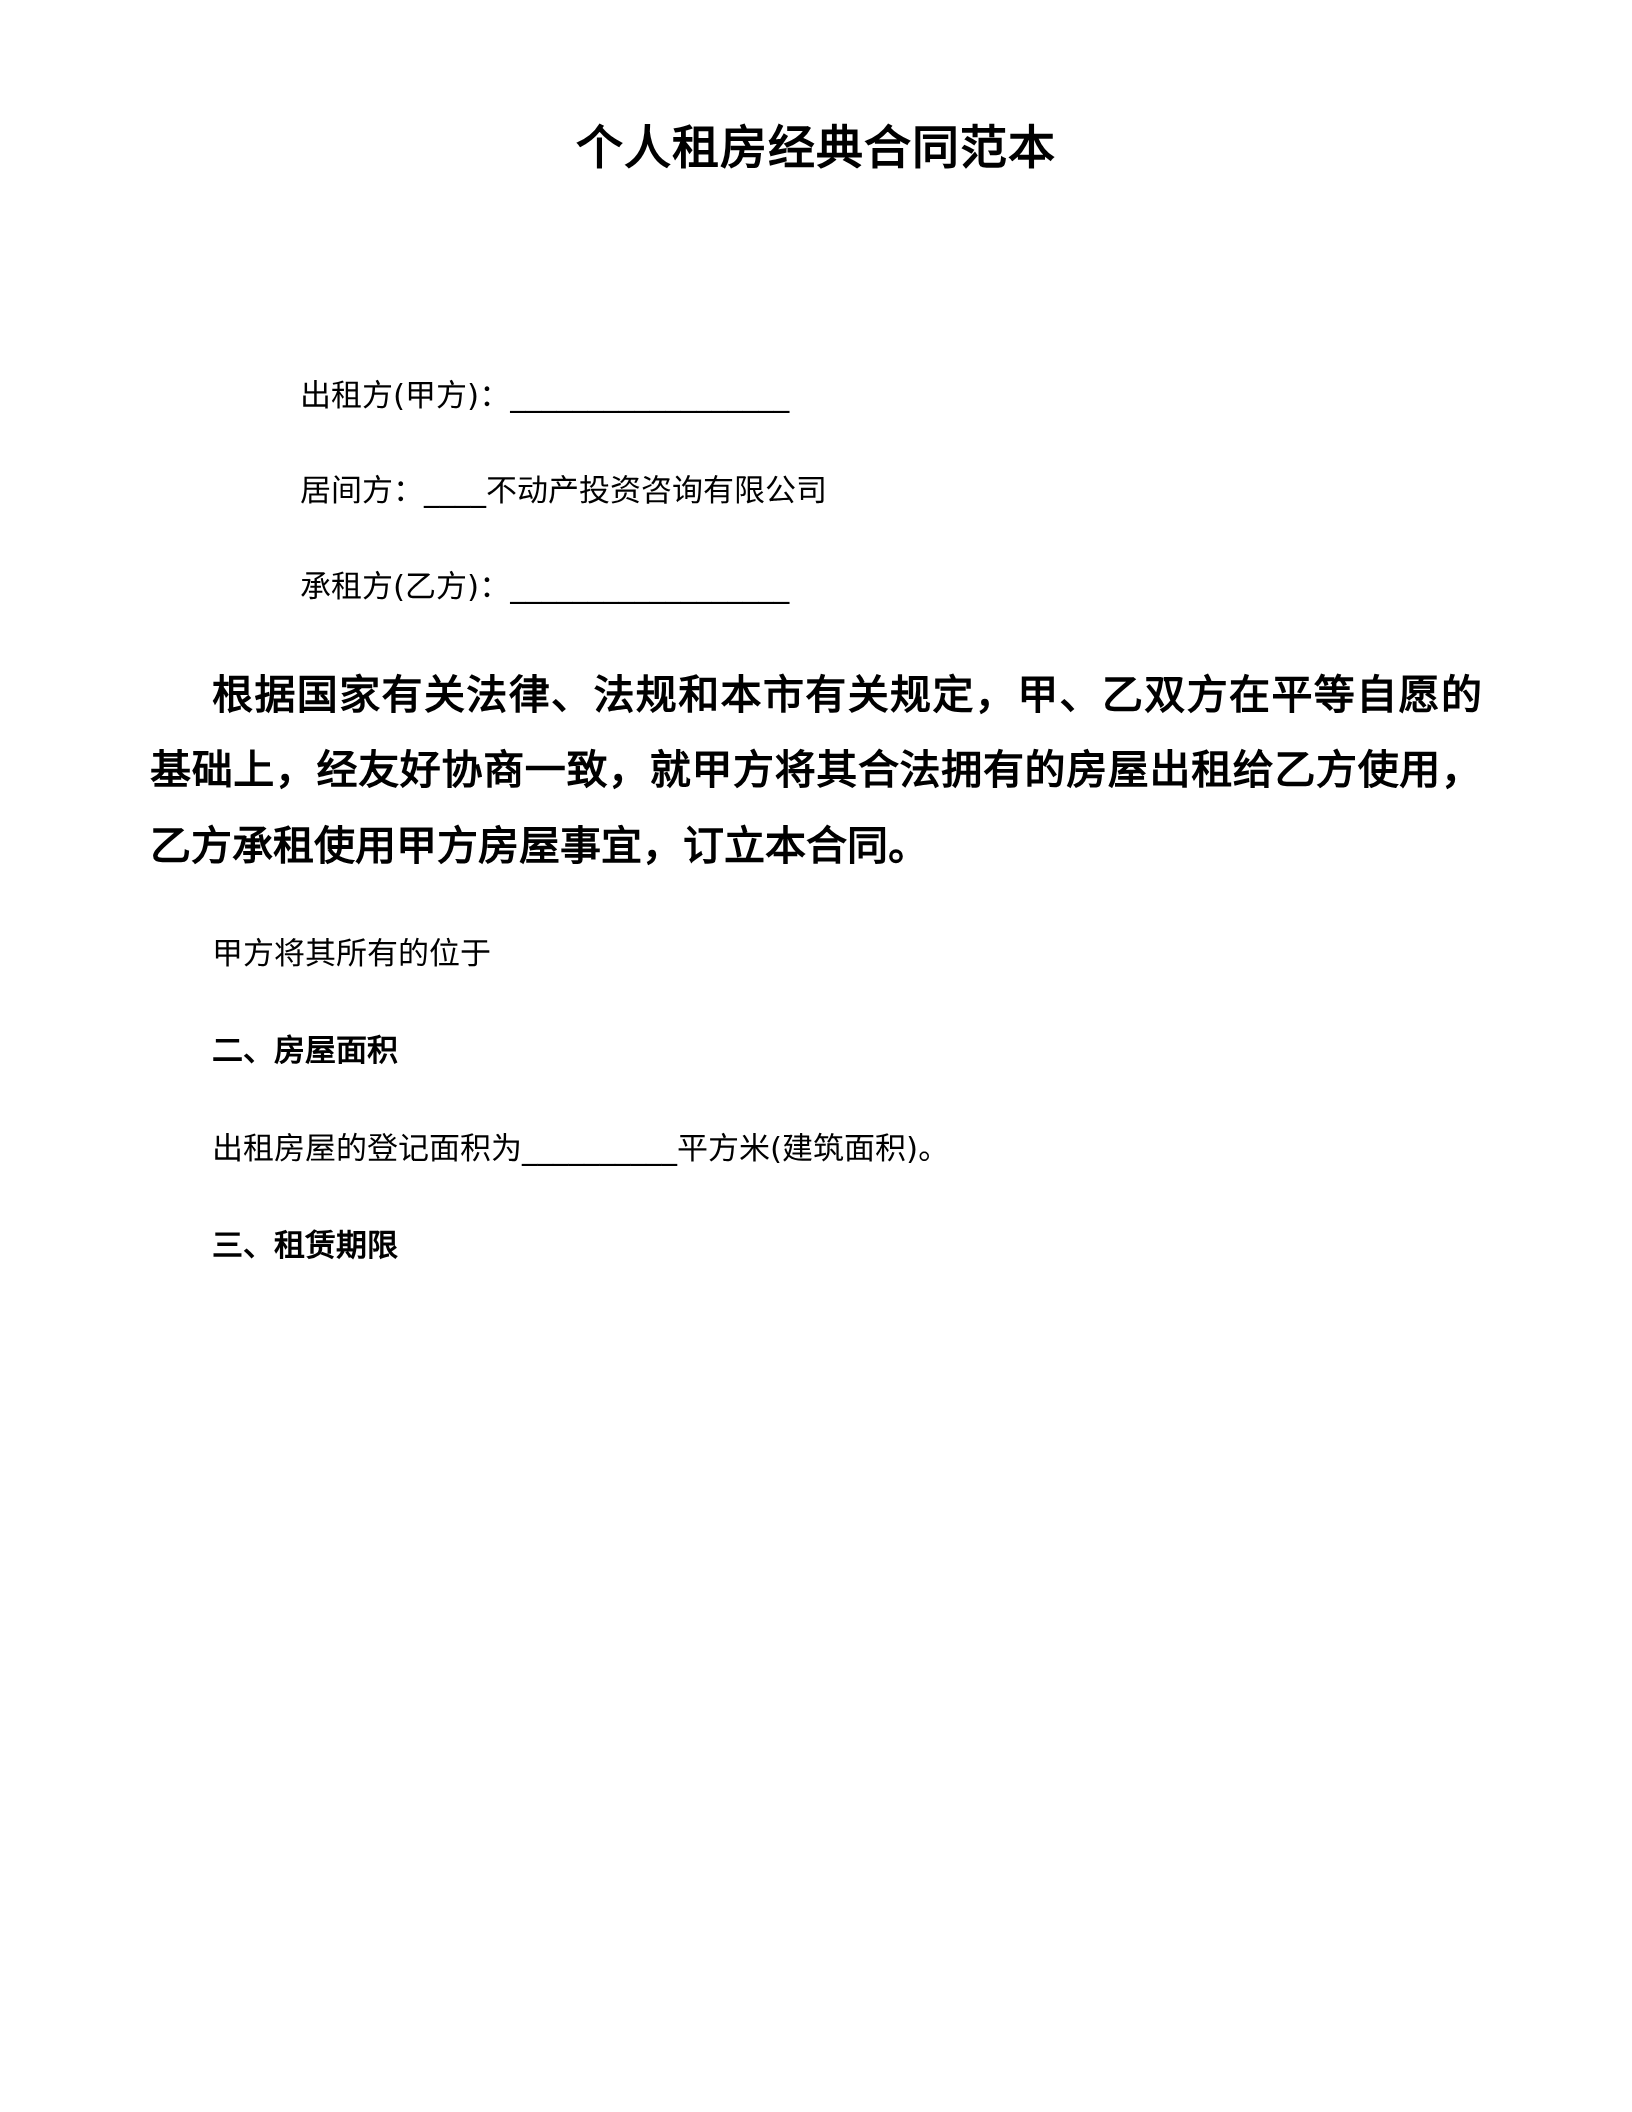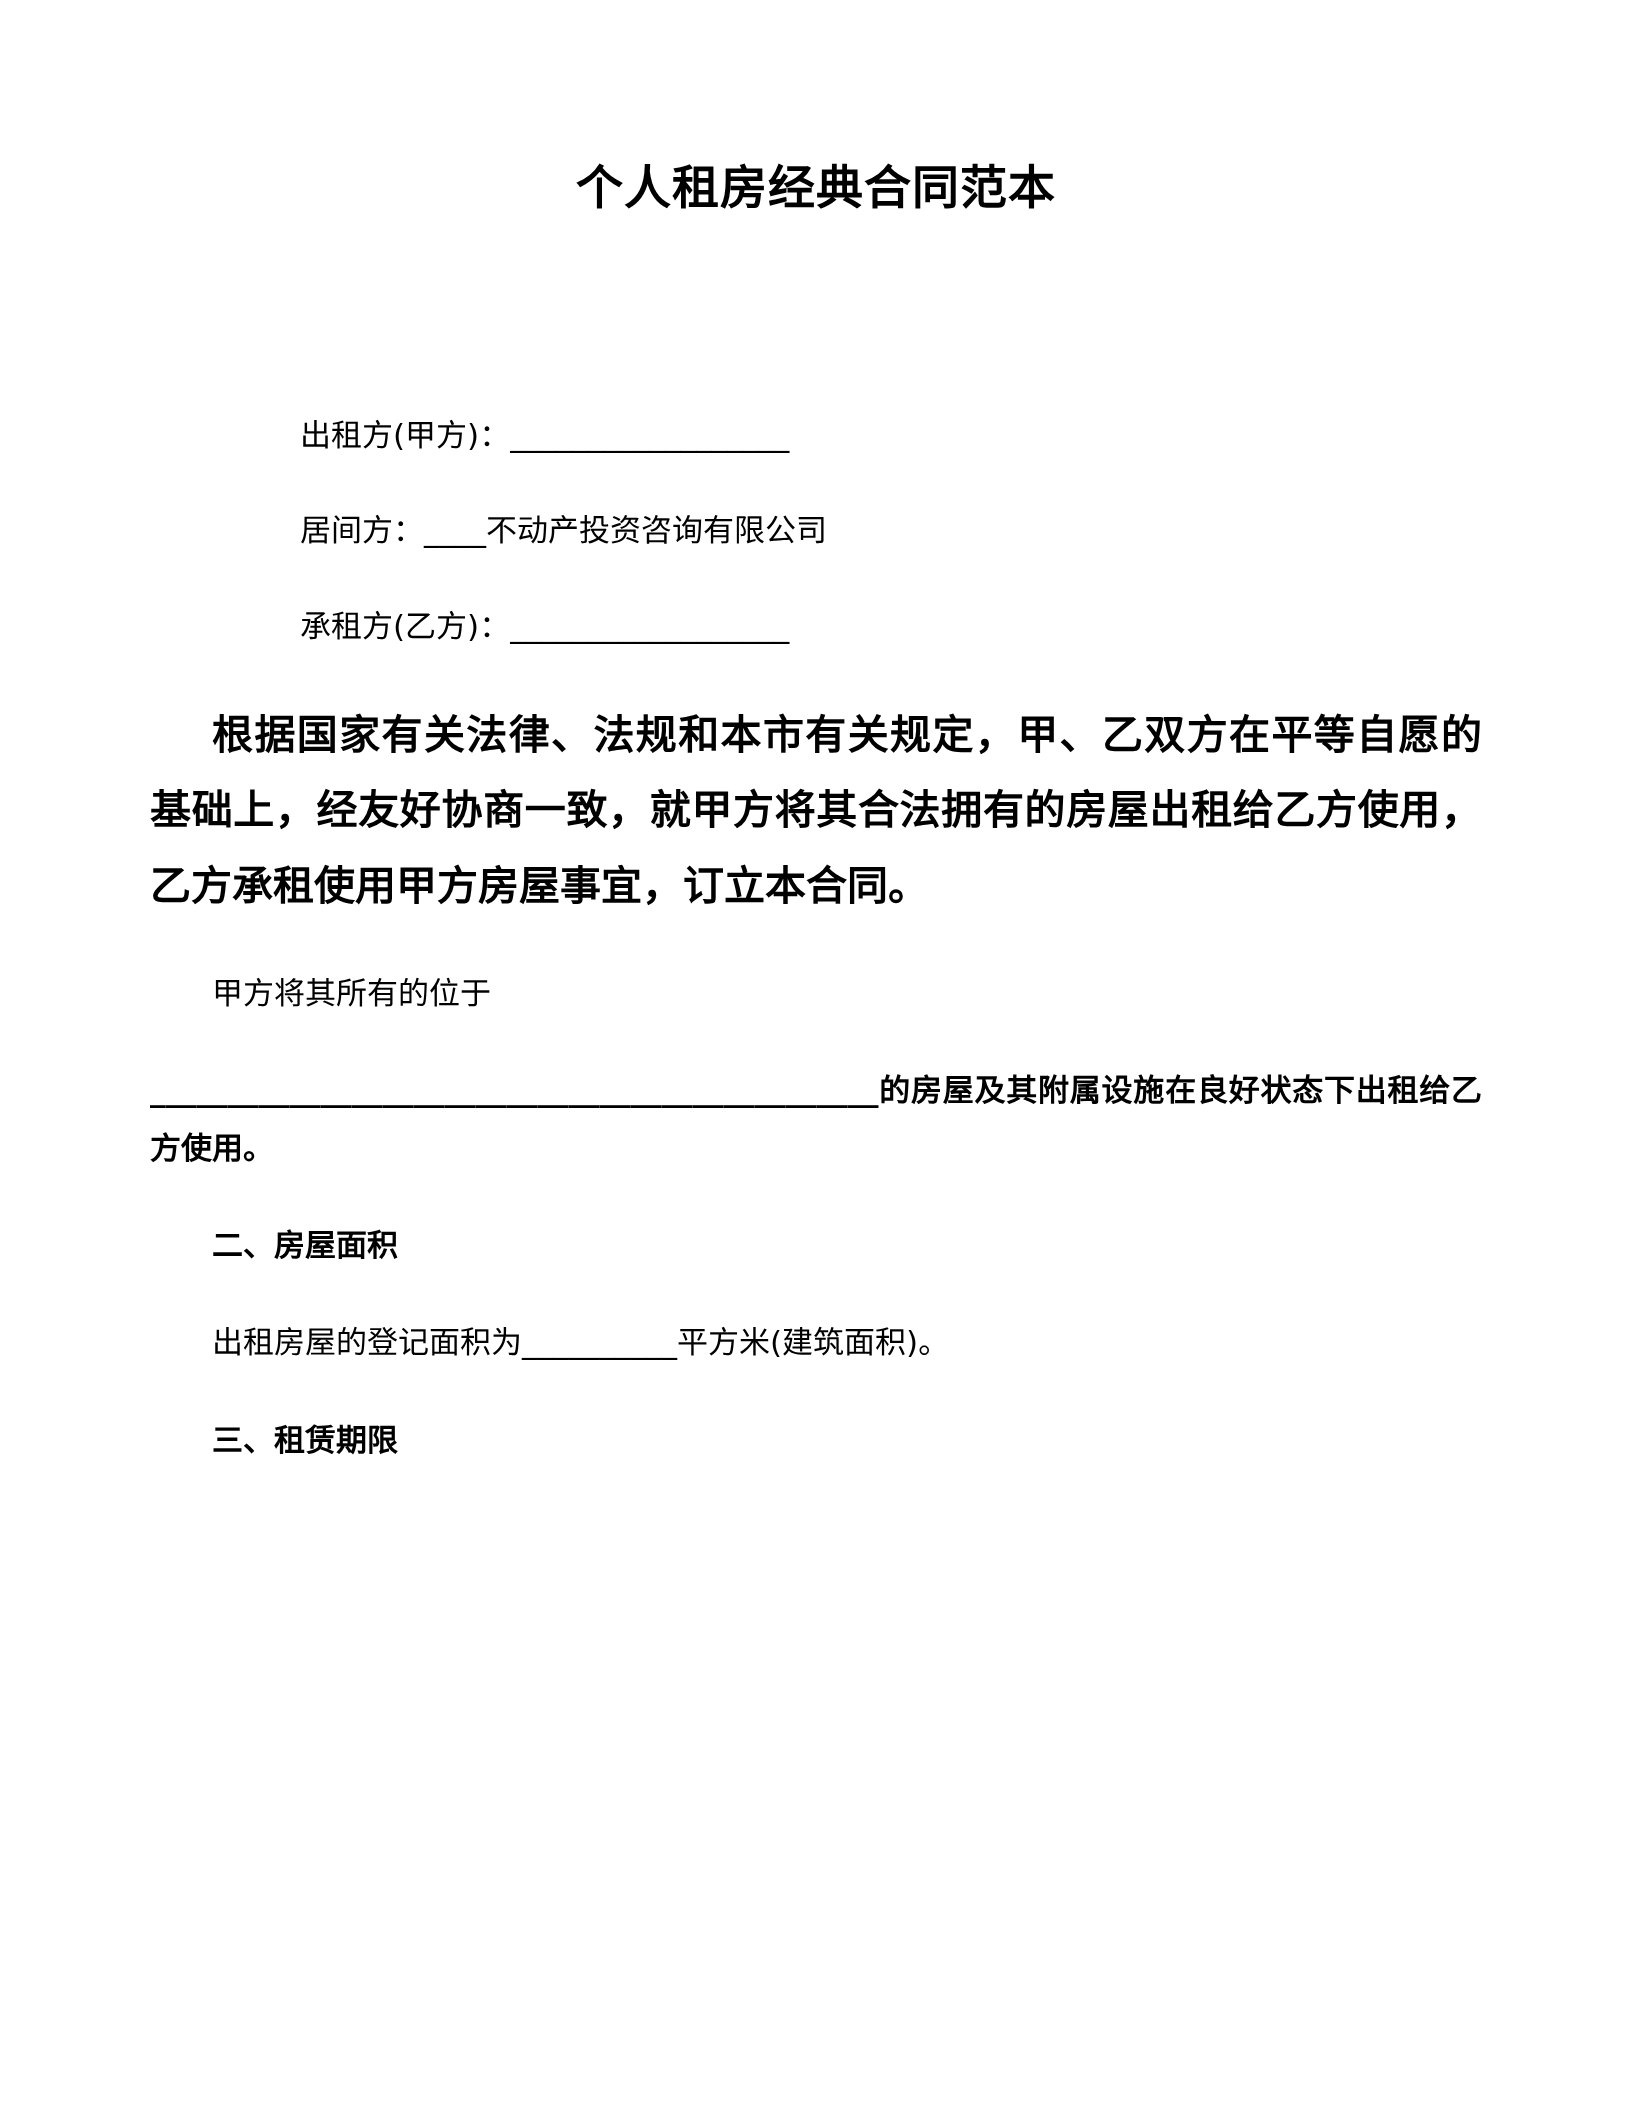--- a/index.html
+++ b/index.html
@@ -11,21 +11,21 @@
     width: 1632px;
     min-height: 2112px;
     font-family: "DejaVu Sans", "Liberation Sans", sans-serif;
     color: #000000;
     -webkit-font-smoothing: antialiased;
   }
   .page {
     width: 1632px;
     min-height: 2112px;
     box-sizing: border-box;
-    padding: 120px 150px 120px 150px;
+    padding: 80px 150px 120px 150px;
     position: relative;
   }
   .doc-title {
     text-align: center;
     font-size: 47px;
     font-weight: 700;
     letter-spacing: 1px;
     margin: 35px 0 0 0;
     line-height: 1.4;
   }
@@ -87,21 +87,20 @@
 
   <div class="spacer-after-title"></div>
 
   <p class="party-line">出租方(甲方)：__________________</p>
   <p class="party-line">居间方：____不动产投资咨询有限公司</p>
   <p class="party-line">承租方(乙方)：__________________</p>
 
   <p class="body-para indent">根据国家有关法律、法规和本市有关规定，甲、乙双方在平等自愿的基础上，经友好协商一致，就甲方将其合法拥有的房屋出租给乙方使用，乙方承租使用甲方房屋事宜，订立本合同。</p>
 
   <p class="addr-para">甲方将其所有的位于</p>
-  <p class="addr-blank-line">_______________________________________________的房屋及其附属设施在良好状态下出租给乙方使用。</p>
 
   <p class="section-head">二、房屋面积</p>
   <p class="addr-para">出租房屋的登记面积为__________平方米(建筑面积)。</p>
 
   <p class="section-head">三、租赁期限</p>
 
   <div class="tail"></div>
 </div>
 
 </body></html>

